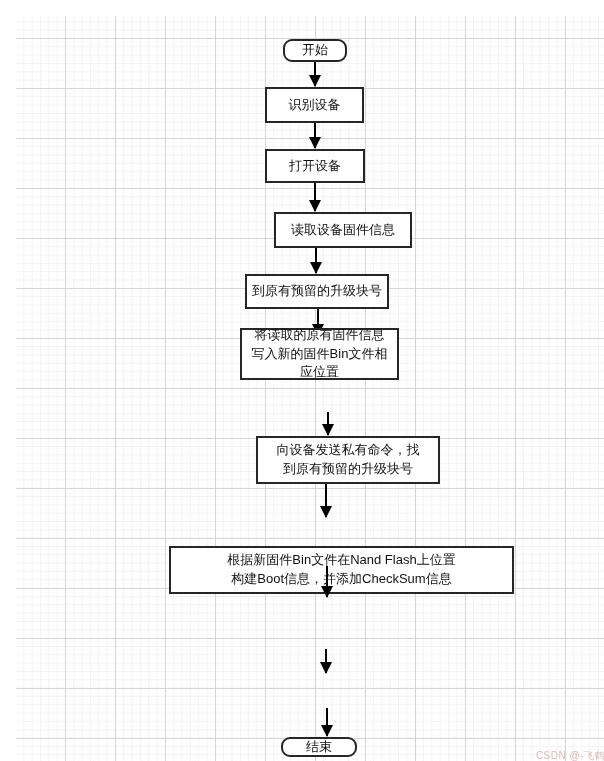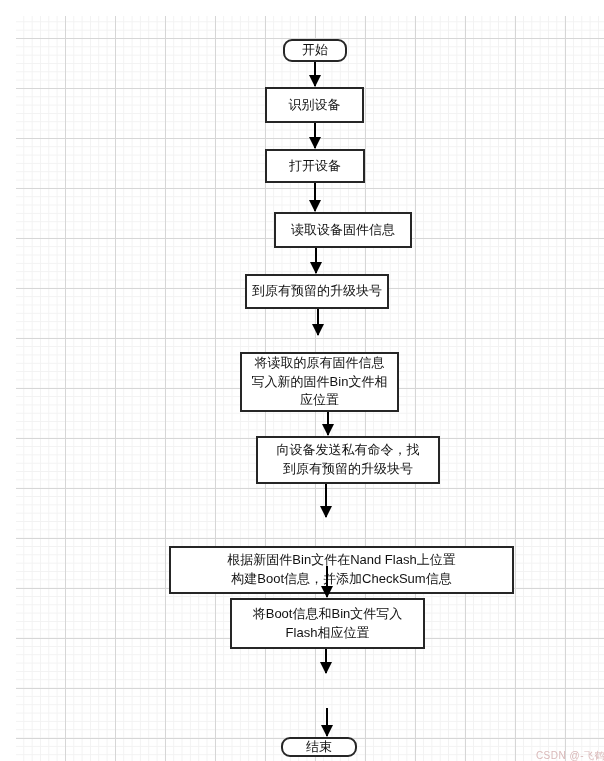--- a/index.html
+++ b/index.html
@@ -66,35 +66,33 @@
 
   <div class="node" style="left:249px;top:133px;width:100px;height:34px;">打开设备</div>
   <div class="arrow" style="left:293px;top:167px;height:29px;"></div>
 
   <div class="node" style="left:230px;top:196px;width:138px;height:36px;margin-left:28px;">读取设备固件信息</div>
   <div class="arrow" style="left:294px;top:232px;height:26px;"></div>
 
   <div class="node" style="left:229px;top:258px;width:144px;height:35px;">到原有预留的升级块号</div>
   <div class="arrow" style="left:296px;top:293px;height:27px;"></div>
 
-  <div class="node" style="left:224px;top:336px;width:159px;height:60px;">将读取的原有固件信息
+  <div class="node" style="left:224px;top:312px;width:159px;height:52px;">将读取的原有固件信息
 写入新的固件Bin文件相
 应位置</div>
   <div class="arrow" style="left:306px;top:396px;height:24px;"></div>
 
   <div class="node" style="left:219px;top:420px;width:184px;height:48px;margin-left:21px;">向设备发送私有命令，找
 到原有预留的升级块号</div>
   <div class="arrow" style="left:304px;top:468px;height:34px;"></div>
 
   <div class="node" style="left:153px;top:530px;width:345px;height:48px;">根据新固件Bin文件在Nand Flash上位置
 构建Boot信息，并添加CheckSum信息</div>
   <div class="arrow" style="left:305px;top:550px;height:32px;"></div>
 
-  <div class="node" style="left:214px;top:582px;width:195px;height:51px;">将Boot信息和Bin文件写入
-Flash相应位置</div>
   <div class="arrow" style="left:304px;top:633px;height:25px;"></div>
 
   <div class="arrow" style="left:305px;top:692px;height:29px;"></div>
 
   <div class="node terminator" style="left:265px;top:721px;width:76px;height:20px;">结束</div>
 
   <div class="watermark">CSDN @-飞鹤</div>
 </div>
 
 </body></html>

